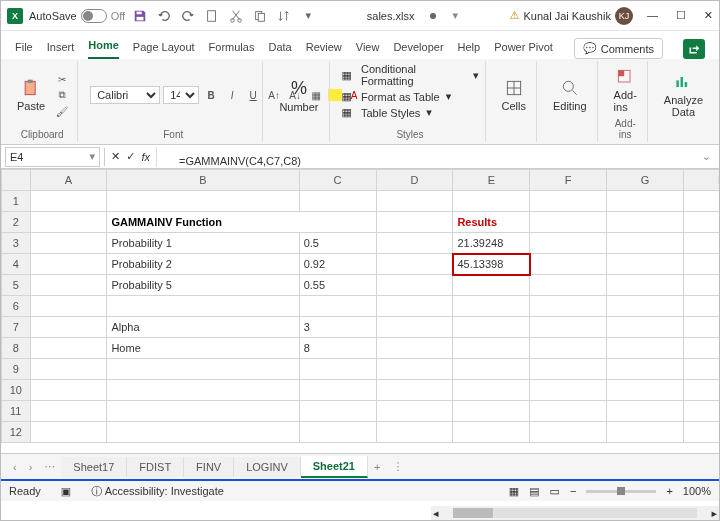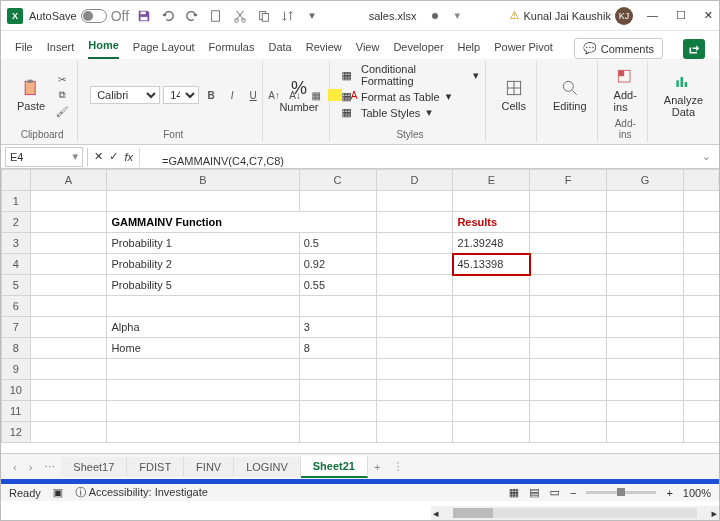--- a/index.html
+++ b/index.html
@@ -25,60 +25,60 @@
 .group{border-right:1px solid #ddd;padding:2px 6px;display:flex;flex-direction:column;justify-content:space-between}
 .group-label{font-size:10px;color:#666;text-align:center;padding-top:2px}
 .group-body{flex:1;display:flex;gap:4px;align-items:center}
 .vstack{display:flex;flex-direction:column;gap:2px;align-items:center}
 .big-btn{display:flex;flex-direction:column;align-items:center;gap:2px;padding:2px 4px}
 .big-btn svg,.big-btn .icon{width:20px;height:20px}
 .mini{width:18px;height:14px;display:flex;align-items:center;justify-content:center;font-size:10px;color:#555}
 select.fake{border:1px solid #ccc;background:#fff;height:18px;font-size:11px;padding:0 2px}
 .row{display:flex;gap:3px;align-items:center}
 .formula-bar{height:24px;display:flex;align-items:center;border-bottom:1px solid #ccc;background:#fff}
-.namebox{width:78px;height:20px;border:1px solid #ccc;margin:8px 4px;padding:0 4px;display:flex;align-items:center;justify-content:space-between}
+.namebox{width:95px;height:20px;border:1px solid #ccc;margin:8px 4px;padding:0 4px;display:flex;align-items:center;justify-content:space-between}
 .fx-icons{display:flex;gap:6px;color:#888;padding:0 6px;align-items:center}
 .fx-input{flex:1;padding:0 22px;border-left:1px solid #ddd;height:20px;display:flex;align-items:flex-end}
 .grid-wrap{position:relative;height:284px;overflow:hidden;background:#fff}
 table.sheet{border-collapse:collapse;table-layout:fixed;width:760px}
 table.sheet th,table.sheet td{border:1px solid #d4d4d4;height:21px;padding:0 4px;font-size:11px;text-align:left;background:#fff;overflow:hidden;white-space:nowrap}
 table.sheet th{background:#f0f0f0;color:#555;text-align:center;font-weight:normal}
 table.sheet th.rowhdr{width:26px}
 .col-A{width:70px}.col-B{width:175px}.col-C{width:70px}.col-D{width:70px}.col-E{width:70px}.col-F{width:70px}.col-G{width:70px}.col-H{width:70px}
 th.active-col,th.active-row{background:#e0e8e0}
 .cell-merged-title{background:#ffc000;text-align:center;font-weight:bold;color:#000}
 .blue-cell{background:#b4c6e7}
 .orange-cell{background:#f4b183}
 .results-hdr{background:#ffc000;color:#c00000;font-weight:bold}
 .num{text-align:right}
 .selected{outline:2px solid #c00000;outline-offset:-1px;background:#b4c6e7}
 .sheet-tabs{height:26px;border-top:1px solid #ccc;display:flex;align-items:center;padding:0 6px;gap:0;background:#f5f5f5}
 .stab{padding:4px 12px;border-right:1px solid #ddd;background:#f0f0f0;color:#555}
 .stab.active{background:#fff;border-bottom:2px solid #107c41;color:#0f6e3c;font-weight:600}
 .nav-arrow{color:#888;padding:0 6px}
-.statusbar{height:22px;background:#f5f5f5;border-top:5px solid #1d4ed8;display:flex;align-items:center;padding:0 8px;gap:12px;font-size:10px;color:#555}
+.statusbar{height:22px;background:#f5f5f5;border-top:2px solid #1d4ed8;display:flex;align-items:center;padding:0 8px;gap:20px;font-size:10px;color:#555}
 .statusbar .right{margin-left:auto;display:flex;gap:10px;align-items:center}
 .slider{width:70px;height:3px;background:#ccc;position:relative}
 .slider .th{width:8px;height:8px;background:#888;position:absolute;top:-3px;left:31px}
 .scrollbar-h{position:absolute;right:0;bottom:0;left:430px;height:14px;background:#f0f0f0;display:flex;align-items:center}
 .scrollbar-h .track{flex:1;height:10px;background:#e0e0e0;margin:0 12px;position:relative}
 .scrollbar-h .thumb{position:absolute;left:0;width:40px;height:10px;background:#bbb}
 svg{display:block}
 </style>
 </head>
 <body>
 
 <div class="titlebar">
   <div class="logo">X</div>
   <div class="autosave">
     <span>AutoSave</span>
     <div class="toggle">
         <div class="knob"></div>
       </div>
-    <span style="font-size:14px;color:#888">Off</span>
+    <span style="font-size:11px;color:#888">Off</span>
   </div>
   <div class="qat">
     <span class="qat-icon">
         <svg viewBox="0 0 16 16">
           <path fill="#7b4fa0" d="M2 2h10l2 2v10H2z"></path>
           <rect x="4" y="3" width="6" height="3" fill="#fff"></rect>
           <rect x="4" y="9" width="8" height="4" fill="#fff"></rect>
         </svg>
       </span>
     <span class="qat-icon">

